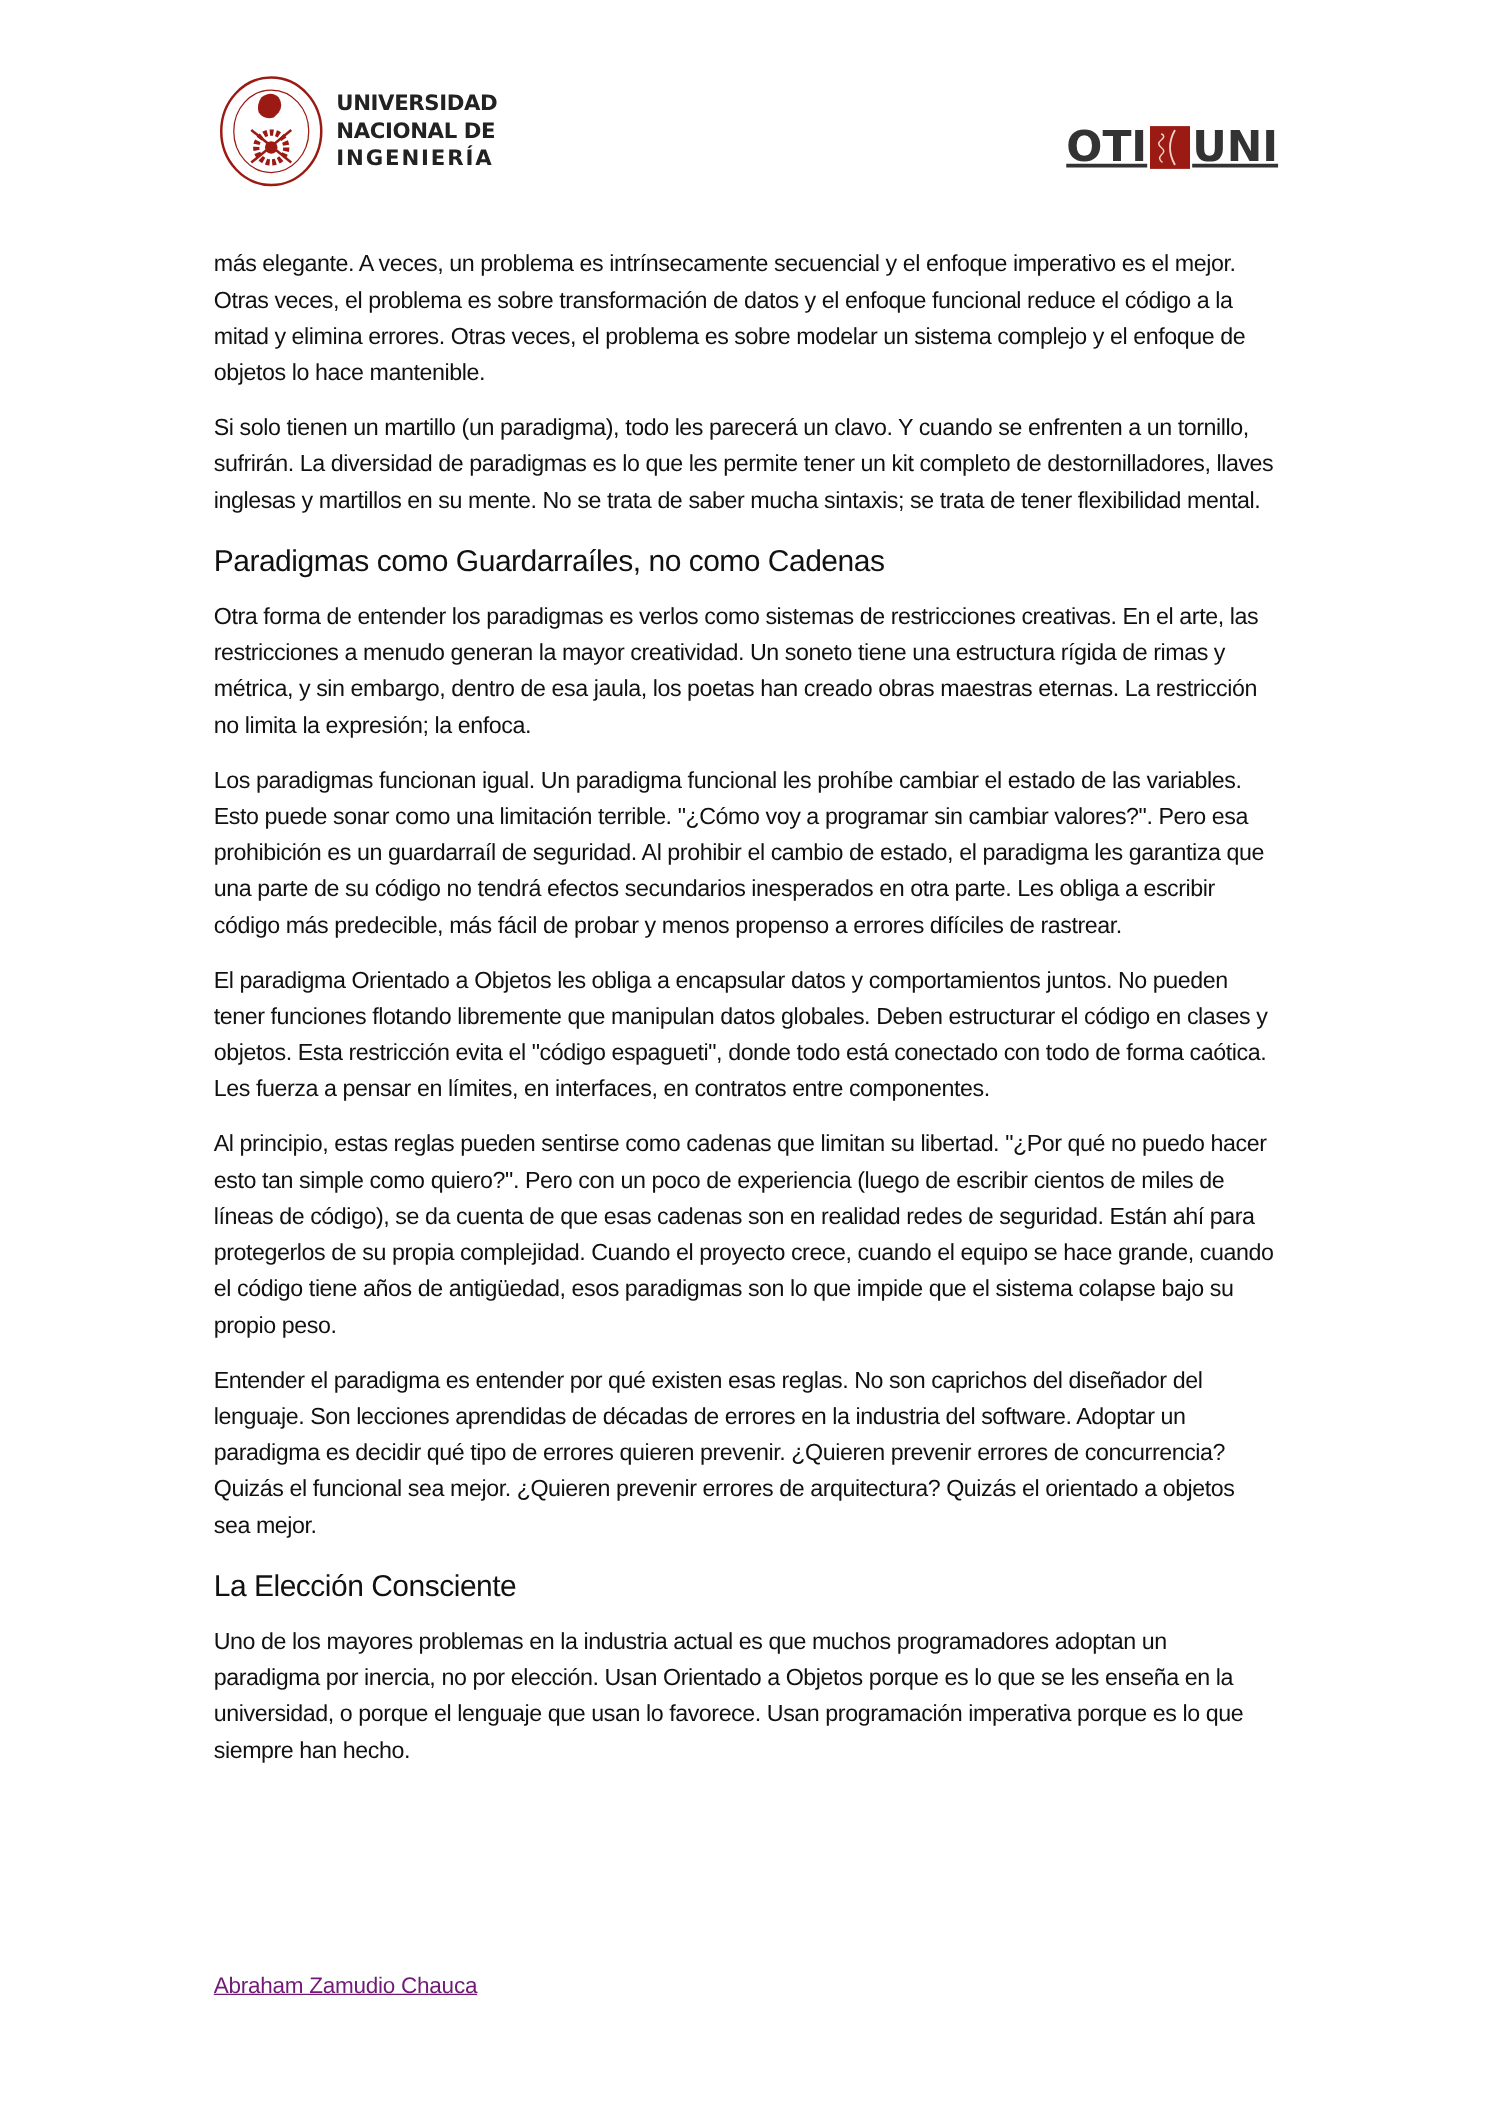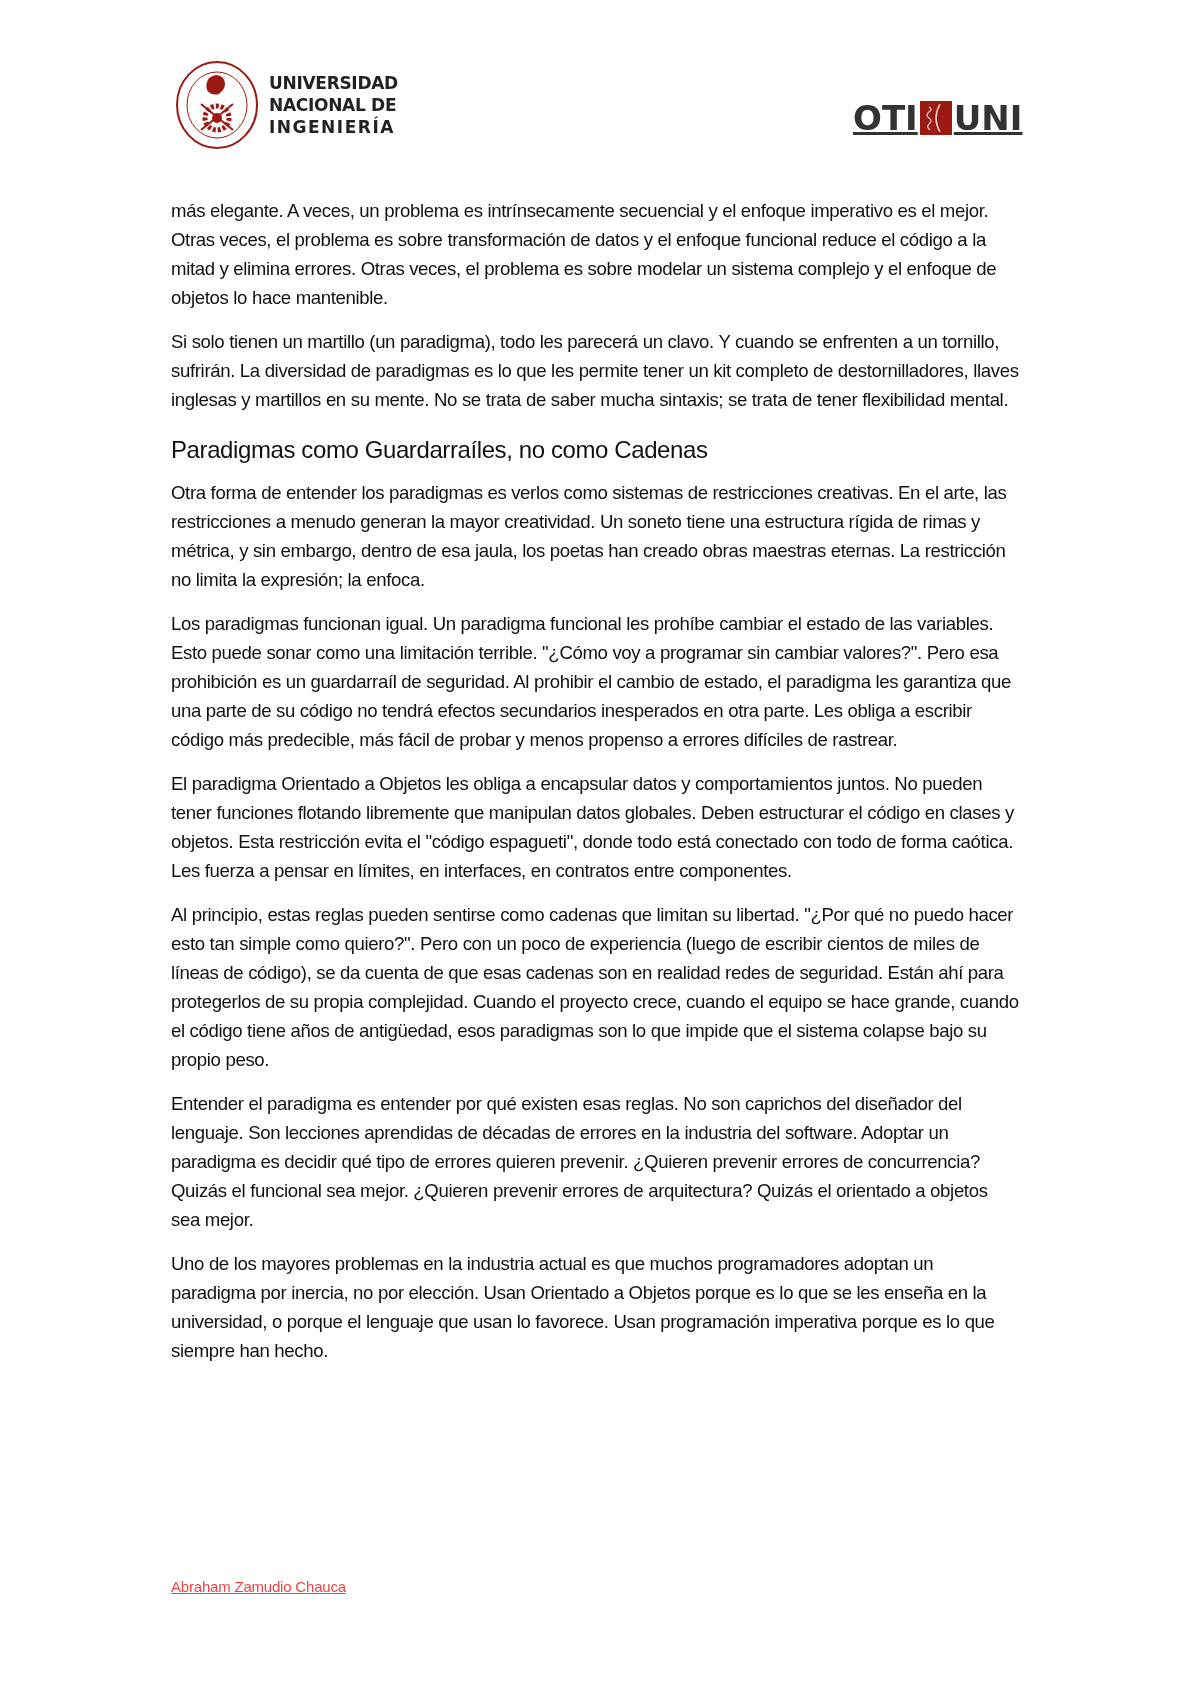--- a/index.html
+++ b/index.html
@@ -16,21 +16,21 @@
   .oti-text { font-family: "DejaVu Sans", sans-serif; font-weight: bold; font-size: 34px;
               color: #333; letter-spacing: 0px; line-height: 36px; text-decoration: underline; }
   .oti-mark { width: 32px; height: 34px; background: #9b1b14; margin: 0 2px 0 2px; }
   .content { position: absolute; left: 171px; top: 196px; width: 860px;
              font-family: "Liberation Sans", sans-serif; font-size: 18.6px; line-height: 29px;
              color: #111; letter-spacing: -0.35px; }
   .content p { margin: 0 12px 15px 0; }
   .content h2 { margin: 20px 0 12px 0; font-size: 24px; font-weight: normal; line-height: 32px;
                 letter-spacing: -0.4px; color: #111; }
   .footer-link { position: absolute; left: 171px; top: 1578px; font-family: "Liberation Sans", sans-serif;
-                 font-size: 15px; color: #ef4444; text-decoration: underline; letter-spacing: -0.2px; }
+                 font-size: 18px; color: #701a75; text-decoration: underline; letter-spacing: -0.2px; }
 </style>
 </head>
 <body>
 
 <div class="header">
   <div class="uni-logo">
     <svg class="seal" viewBox="0 0 84 90">
       <ellipse cx="42" cy="45" rx="40" ry="43" fill="#fff" stroke="#9b1b14" stroke-width="2"></ellipse>
       <ellipse cx="42" cy="45" rx="30" ry="33" fill="none" stroke="#9b1b14" stroke-width="1"></ellipse>
       <path d="M34 18 q8 -6 14 0 q4 6 0 12 l-4 4 q-8 2 -12 -4 q-2 -6 2 -12z" fill="#9b1b14"></path>
@@ -59,16 +59,17 @@
 
 <div class="content">
   <p>más elegante. A veces, un problema es intrínsecamente secuencial y el enfoque imperativo es el mejor. Otras veces, el problema es sobre transformación de datos y el enfoque funcional reduce el código a la mitad y elimina errores. Otras veces, el problema es sobre modelar un sistema complejo y el enfoque de objetos lo hace mantenible.</p>
   <p>Si solo tienen un martillo (un paradigma), todo les parecerá un clavo. Y cuando se enfrenten a un tornillo, sufrirán. La diversidad de paradigmas es lo que les permite tener un kit completo de destornilladores, llaves inglesas y martillos en su mente. No se trata de saber mucha sintaxis; se trata de tener flexibilidad mental.</p>
   <h2>Paradigmas como Guardarraíles, no como Cadenas</h2>
   <p>Otra forma de entender los paradigmas es verlos como sistemas de restricciones creativas. En el arte, las restricciones a menudo generan la mayor creatividad. Un soneto tiene una estructura rígida de rimas y métrica, y sin embargo, dentro de esa jaula, los poetas han creado obras maestras eternas. La restricción no limita la expresión; la enfoca.</p>
   <p>Los paradigmas funcionan igual. Un paradigma funcional les prohíbe cambiar el estado de las variables. Esto puede sonar como una limitación terrible. "¿Cómo voy a programar sin cambiar valores?". Pero esa prohibición es un guardarraíl de seguridad. Al prohibir el cambio de estado, el paradigma les garantiza que una parte de su código no tendrá efectos secundarios inesperados en otra parte. Les obliga a escribir código más predecible, más fácil de probar y menos propenso a errores difíciles de rastrear.</p>
   <p>El paradigma Orientado a Objetos les obliga a encapsular datos y comportamientos juntos. No pueden tener funciones flotando libremente que manipulan datos globales. Deben estructurar el código en clases y objetos. Esta restricción evita el "código espagueti", donde todo está conectado con todo de forma caótica. Les fuerza a pensar en límites, en interfaces, en contratos entre componentes.</p>
   <p>Al principio, estas reglas pueden sentirse como cadenas que limitan su libertad. "¿Por qué no puedo hacer esto tan simple como quiero?". Pero con un poco de experiencia (luego de escribir cientos de miles de líneas de código), se da cuenta de que esas cadenas son en realidad redes de seguridad. Están ahí para protegerlos de su propia complejidad. Cuando el proyecto crece, cuando el equipo se hace grande, cuando el código tiene años de antigüedad, esos paradigmas son lo que impide que el sistema colapse bajo su propio peso.</p>
   <p>Entender el paradigma es entender por qué existen esas reglas. No son caprichos del diseñador del lenguaje. Son lecciones aprendidas de décadas de errores en la industria del software. Adoptar un paradigma es decidir qué tipo de errores quieren prevenir. ¿Quieren prevenir errores de concurrencia? Quizás el funcional sea mejor. ¿Quieren prevenir errores de arquitectura? Quizás el orientado a objetos sea mejor.</p>
+  <h2>La Elección Consciente</h2>
   <p>Uno de los mayores problemas en la industria actual es que muchos programadores adoptan un paradigma por inercia, no por elección. Usan Orientado a Objetos porque es lo que se les enseña en la universidad, o porque el lenguaje que usan lo favorece. Usan programación imperativa porque es lo que siempre han hecho.</p>
 </div>
 
 <a class="footer-link">Abraham Zamudio Chauca</a>
 
 </body></html>

